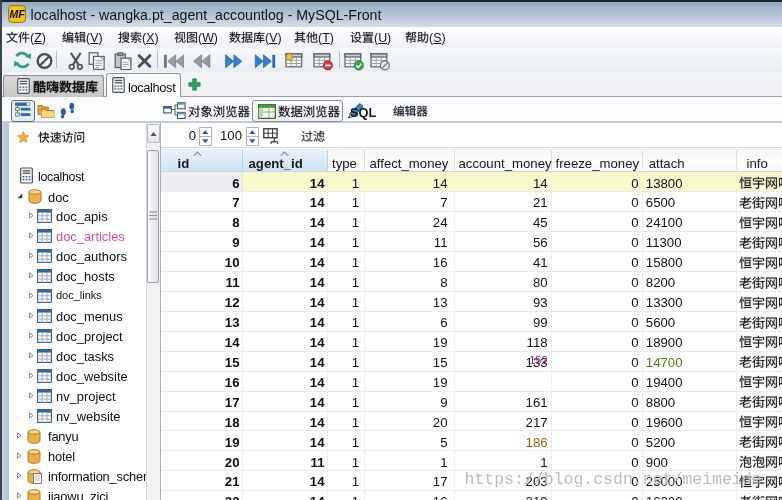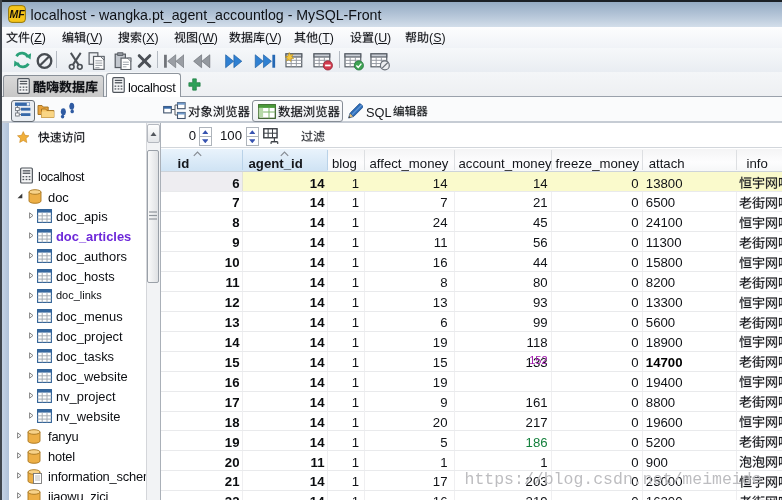--- a/index.html
+++ b/index.html
@@ -347,21 +347,21 @@
     </g>
   </svg>
 <svg style="position:absolute;left:346px;top:102.5px" width="17" height="18" viewBox="0 0 17 18">
 <g transform="rotate(45 8.5 9)">
       <rect x="6.1" y="-1" width="5" height="14" rx="1" fill="#2d6db8" stroke="#1c4a85" stroke-width="0.7"></rect>
 <rect x="7.9" y="-1" width="1.5" height="14" fill="#5b93d4"></rect>
 <path d="M6.1 13 h5 l-2.5 4.5z" fill="#e8c27a" stroke="#1c4a85" stroke-width="0.6"></path>
 <path d="M7.6 15.7 l1 1.8 1 -1.8z" fill="#333"></path>
     </g>
   </svg>
-<div style="position:absolute;left:366px;top:104.5px;font-size:12.8px;font-weight:400;color:#15171b;white-space:pre;">SQL</div>
+<div style="position:absolute;left:350px;top:104.5px;font-size:12.8px;font-weight:700;color:#15171b;white-space:pre;">SQL</div>
 <svg style="position:absolute;left:393px;top:104.968px" width="34.8" height="13.688" viewBox="0 0 3000 1180" fill="#15171b">
     <g stroke="#15171b" stroke-width="14" transform="translate(0,900) scale(1,-1)">
       <use href="#r7f16" x="0"></use>
       <use href="#r8f91" x="1000"></use>
       <use href="#r5668" x="2000"></use>
     </g>
   </svg>
 <div style="position:absolute;left:2px;top:122.7px;width:7px;height:377.3px;background:linear-gradient(90deg,#c4d2e4,#b0c2d9)"></div>
 <div style="position:absolute;left:9px;top:122.7px;width:137px;height:377.3px;background:#fff"></div>
 <svg style="position:absolute;left:16.5px;top:130.5px" width="12.5" height="12" viewBox="0 0 19 18">
@@ -419,21 +419,21 @@
 <svg style="position:absolute;left:37px;top:229px" width="15" height="14" viewBox="0 0 15 14">
 <rect x="0.6" y="0.6" width="13.8" height="12.8" fill="#fff" stroke="#2c5e93" stroke-width="1.1"></rect>
 <rect x="0.6" y="0.6" width="13.8" height="3" fill="#36689f"></rect>
 <g stroke="#a7adb4" stroke-width="1">
       <line x1="5.2" y1="3.6" x2="5.2" y2="13.4"></line>
       <line x1="10" y1="3.6" x2="10" y2="13.4"></line>
 <line x1="0.6" y1="6.8" x2="14.4" y2="6.8"></line>
       <line x1="0.6" y1="10.1" x2="14.4" y2="10.1"></line>
     </g>
   </svg>
-<div style="position:absolute;left:56px;top:228.8px;font-size:12.9px;font-weight:700;color:#6d28d9;white-space:pre;">doc_articles</div>
+<div style="position:absolute;left:56px;top:228.8px;font-size:12.9px;font-weight:400;color:#ec4899;white-space:pre;">doc_articles</div>
 <svg style="position:absolute;left:28.6px;top:252px" width="4.6" height="7" viewBox="0 0 4.6 7">
 <path d="M0.6 0.8 l3.4 2.7 -3.4 2.7z" fill="#fdfdfd" stroke="#757575" stroke-width="0.9"></path>
   </svg>
 <svg style="position:absolute;left:37px;top:249px" width="15" height="14" viewBox="0 0 15 14">
 <rect x="0.6" y="0.6" width="13.8" height="12.8" fill="#fff" stroke="#2c5e93" stroke-width="1.1"></rect>
 <rect x="0.6" y="0.6" width="13.8" height="3" fill="#36689f"></rect>
 <g stroke="#a7adb4" stroke-width="1">
       <line x1="5.2" y1="3.6" x2="5.2" y2="13.4"></line>
       <line x1="10" y1="3.6" x2="10" y2="13.4"></line>
 <line x1="0.6" y1="6.8" x2="14.4" y2="6.8"></line>
@@ -651,21 +651,21 @@
 <div style="position:absolute;left:242px;top:149.7px;width:1px;height:20.6px;background:#b9d2e8"></div>
 <div style="position:absolute;left:327px;top:149.7px;width:1px;height:20.6px;background:#b9d2e8"></div>
 <div style="position:absolute;left:363.5px;top:149.7px;width:1px;height:20.6px;background:#dddfe2"></div>
 <div style="position:absolute;left:453.5px;top:149.7px;width:1px;height:20.6px;background:#dddfe2"></div>
 <div style="position:absolute;left:550.5px;top:149.7px;width:1px;height:20.6px;background:#dddfe2"></div>
 <div style="position:absolute;left:642px;top:149.7px;width:1px;height:20.6px;background:#dddfe2"></div>
 <div style="position:absolute;left:735.5px;top:149.7px;width:1px;height:20.6px;background:#dddfe2"></div>
 <div style="position:absolute;left:160.5px;top:171.3px;width:621.5px;height:1px;background:#cdd3da"></div>
 <div style="position:absolute;left:165.5px;top:155.5px;font-size:13.2px;font-weight:700;color:#14161b;white-space:pre;margin-left:12px;">id</div>
 <div style="position:absolute;left:248.5px;top:155.5px;font-size:13.2px;font-weight:700;color:#14161b;white-space:pre;">agent_id</div>
-<div style="position:absolute;left:332px;top:155.5px;font-size:13.2px;font-weight:400;color:#14161b;white-space:pre;">blog</div>
+<div style="position:absolute;left:332px;top:155.5px;font-size:13.2px;font-weight:400;color:#14161b;white-space:pre;">type</div>
 <div style="position:absolute;left:369.5px;top:155.5px;font-size:13.2px;font-weight:400;color:#14161b;white-space:pre;">affect_money</div>
 <div style="position:absolute;left:458.5px;top:155.5px;font-size:13.2px;font-weight:400;color:#14161b;white-space:pre;">account_money</div>
 <div style="position:absolute;left:555.5px;top:155.5px;font-size:13.2px;font-weight:400;color:#14161b;white-space:pre;">freeze_money</div>
 <div style="position:absolute;left:648.7px;top:155.5px;font-size:13.2px;font-weight:400;color:#14161b;white-space:pre;">attach</div>
 <div style="position:absolute;left:746.5px;top:155.5px;font-size:13.2px;font-weight:400;color:#14161b;white-space:pre;">info</div>
 <svg style="position:absolute;left:192.5px;top:151.29999999999998px" width="9" height="5.5" viewBox="0 0 9 5.5">
     <path d="M0.8 4.8 L4.5 1 L8.2 4.8" fill="none" stroke="#878c93" stroke-width="1.2"></path>
   </svg>
 <svg style="position:absolute;left:280px;top:151.29999999999998px" width="9" height="5.5" viewBox="0 0 9 5.5">
     <path d="M0.8 4.8 L4.5 1 L8.2 4.8" fill="none" stroke="#878c93" stroke-width="1.2"></path>
@@ -763,21 +763,21 @@
 <div style="position:absolute;left:327px;top:252.02px;width:0.9px;height:19.03px;background:#efeff1"></div>
 <div style="position:absolute;left:363.5px;top:252.02px;width:0.9px;height:19.03px;background:#efeff1"></div>
 <div style="position:absolute;left:453.5px;top:252.02px;width:0.9px;height:19.03px;background:#efeff1"></div>
 <div style="position:absolute;left:550.5px;top:252.02px;width:0.9px;height:19.03px;background:#efeff1"></div>
 <div style="position:absolute;left:642px;top:252.02px;width:0.9px;height:19.03px;background:#efeff1"></div>
 <div style="position:absolute;left:735.5px;top:252.02px;width:0.9px;height:19.03px;background:#efeff1"></div>
 <div style="position:absolute;right:542.5px;top:255.22px;font-size:13.2px;font-weight:700;color:#0b0d10;white-space:pre;">10</div>
 <div style="position:absolute;right:457.5px;top:255.22px;font-size:13.2px;font-weight:700;color:#0b0d10;white-space:pre;">14</div>
 <div style="position:absolute;right:422.8px;top:255.22px;font-size:13.2px;font-weight:400;color:#101216;white-space:pre;">1</div>
 <div style="position:absolute;right:334.5px;top:255.22px;font-size:13.2px;font-weight:400;color:#101216;white-space:pre;">16</div>
-<div style="position:absolute;right:234.4px;top:255.22px;font-size:13.2px;font-weight:400;color:#101216;white-space:pre;">44</div>
+<div style="position:absolute;right:234.4px;top:255.22px;font-size:13.2px;font-weight:400;color:#101216;white-space:pre;">41</div>
 <div style="position:absolute;right:143.4px;top:255.22px;font-size:13.2px;font-weight:400;color:#101216;white-space:pre;">0</div>
 <div style="position:absolute;left:645.8px;top:255.22px;font-size:13.2px;font-weight:400;color:#101216;white-space:pre;">15800</div>
 <svg style="position:absolute;left:739px;top:255.725px" width="52" height="15.34" viewBox="0 0 4000 1180" fill="#17191d">
     <g stroke="#17191d" stroke-width="14" transform="translate(0,900) scale(1,-1)">
       <use href="#r6052" x="0"></use>
       <use href="#r5b87" x="1000"></use>
       <use href="#r7f51" x="2000"></use>
       <use href="#r5427" x="3000"></use>
     </g>
   </svg>
@@ -880,21 +880,21 @@
 <div style="position:absolute;left:453.5px;top:351.67px;width:0.9px;height:19.03px;background:#efeff1"></div>
 <div style="position:absolute;left:550.5px;top:351.67px;width:0.9px;height:19.03px;background:#efeff1"></div>
 <div style="position:absolute;left:642px;top:351.67px;width:0.9px;height:19.03px;background:#efeff1"></div>
 <div style="position:absolute;left:735.5px;top:351.67px;width:0.9px;height:19.03px;background:#efeff1"></div>
 <div style="position:absolute;right:542.5px;top:354.87px;font-size:13.2px;font-weight:700;color:#0b0d10;white-space:pre;">15</div>
 <div style="position:absolute;right:457.5px;top:354.87px;font-size:13.2px;font-weight:700;color:#0b0d10;white-space:pre;">14</div>
 <div style="position:absolute;right:422.8px;top:354.87px;font-size:13.2px;font-weight:400;color:#101216;white-space:pre;">1</div>
 <div style="position:absolute;right:334.5px;top:354.87px;font-size:13.2px;font-weight:400;color:#101216;white-space:pre;">15</div>
 <div style="position:absolute;right:234.4px;top:354.87px;font-size:13.2px;font-weight:400;color:#101216;white-space:pre;">133</div>
 <div style="position:absolute;right:143.4px;top:354.87px;font-size:13.2px;font-weight:400;color:#101216;white-space:pre;">0</div>
-<div style="position:absolute;left:645.8px;top:354.87px;font-size:13.2px;font-weight:700;color:#000000;white-space:pre;">14700</div>
+<div style="position:absolute;left:645.8px;top:354.87px;font-size:13.2px;font-weight:400;color:#4d7c0f;white-space:pre;">14700</div>
 <svg style="position:absolute;left:739px;top:355.375px" width="52" height="15.34" viewBox="0 0 4000 1180" fill="#17191d">
     <g stroke="#17191d" stroke-width="14" transform="translate(0,900) scale(1,-1)">
       <use href="#r8001" x="0"></use>
       <use href="#r8857" x="1000"></use>
       <use href="#r7f51" x="2000"></use>
       <use href="#r5427" x="3000"></use>
     </g>
   </svg>
 <div style="position:absolute;left:160.5px;top:390.63px;width:621.5px;height:0.9px;background:#e9eaec"></div>
 <div style="position:absolute;left:242px;top:371.6px;width:0.9px;height:19.03px;background:#efeff1"></div>
@@ -970,21 +970,21 @@
 <div style="position:absolute;left:327px;top:431.39px;width:0.9px;height:19.03px;background:#efeff1"></div>
 <div style="position:absolute;left:363.5px;top:431.39px;width:0.9px;height:19.03px;background:#efeff1"></div>
 <div style="position:absolute;left:453.5px;top:431.39px;width:0.9px;height:19.03px;background:#efeff1"></div>
 <div style="position:absolute;left:550.5px;top:431.39px;width:0.9px;height:19.03px;background:#efeff1"></div>
 <div style="position:absolute;left:642px;top:431.39px;width:0.9px;height:19.03px;background:#efeff1"></div>
 <div style="position:absolute;left:735.5px;top:431.39px;width:0.9px;height:19.03px;background:#efeff1"></div>
 <div style="position:absolute;right:542.5px;top:434.59px;font-size:13.2px;font-weight:700;color:#0b0d10;white-space:pre;">19</div>
 <div style="position:absolute;right:457.5px;top:434.59px;font-size:13.2px;font-weight:700;color:#0b0d10;white-space:pre;">14</div>
 <div style="position:absolute;right:422.8px;top:434.59px;font-size:13.2px;font-weight:400;color:#101216;white-space:pre;">1</div>
 <div style="position:absolute;right:334.5px;top:434.59px;font-size:13.2px;font-weight:400;color:#101216;white-space:pre;">5</div>
-<div style="position:absolute;right:234.4px;top:434.59px;font-size:13.2px;font-weight:400;color:#15803d;white-space:pre;">186</div>
+<div style="position:absolute;right:234.4px;top:434.59px;font-size:13.2px;font-weight:400;color:#a16207;white-space:pre;">186</div>
 <div style="position:absolute;right:143.4px;top:434.59px;font-size:13.2px;font-weight:400;color:#101216;white-space:pre;">0</div>
 <div style="position:absolute;left:645.8px;top:434.59px;font-size:13.2px;font-weight:400;color:#101216;white-space:pre;">5200</div>
 <svg style="position:absolute;left:739px;top:435.095px" width="52" height="15.34" viewBox="0 0 4000 1180" fill="#17191d">
     <g stroke="#17191d" stroke-width="14" transform="translate(0,900) scale(1,-1)">
       <use href="#r8001" x="0"></use>
       <use href="#r8857" x="1000"></use>
       <use href="#r7f51" x="2000"></use>
       <use href="#r5427" x="3000"></use>
     </g>
   </svg>

